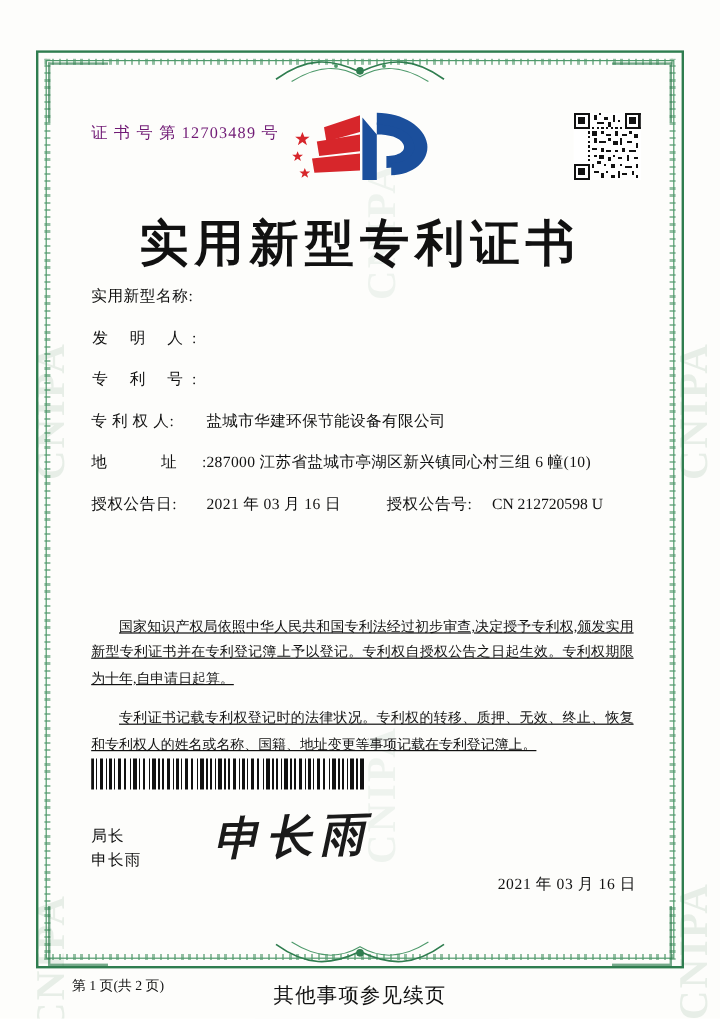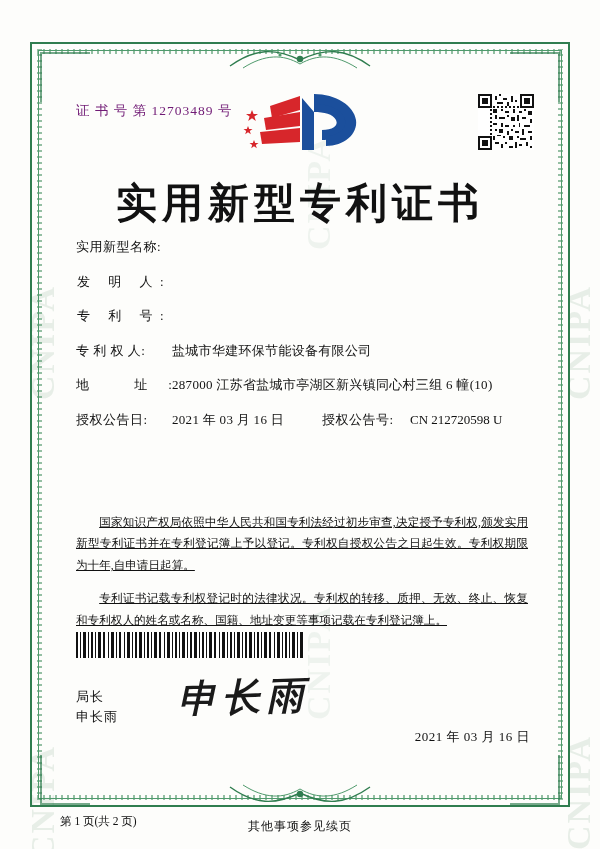--- a/index.html
+++ b/index.html
@@ -231,21 +231,21 @@
     font-size: 11.5px;
     color: #111;
     margin-top: 44px;
   }
   .footer-note {
     position: absolute;
     left: 0; top: 818px;
     width: 600px;
     text-align: center;
     font-family: Liberation Serif, serif;
-    font-size: 12px;
+    font-size: 17px;
     color: #111;
     letter-spacing: 1px;
   }
   .footer-rule {
     position: absolute;
     left: 150px; top: 812px;
     width: 300px; height: 1px;
     background: transparent;
   }
 </style>

